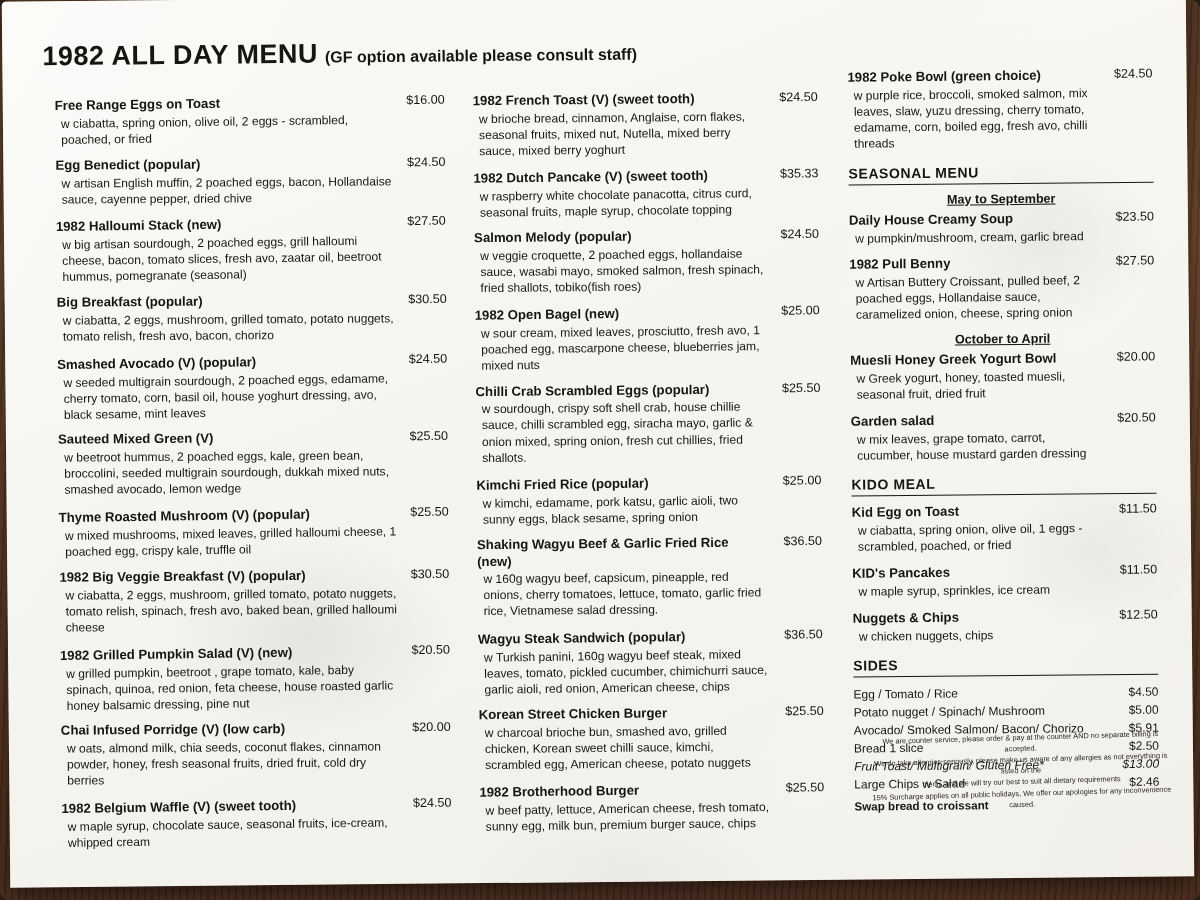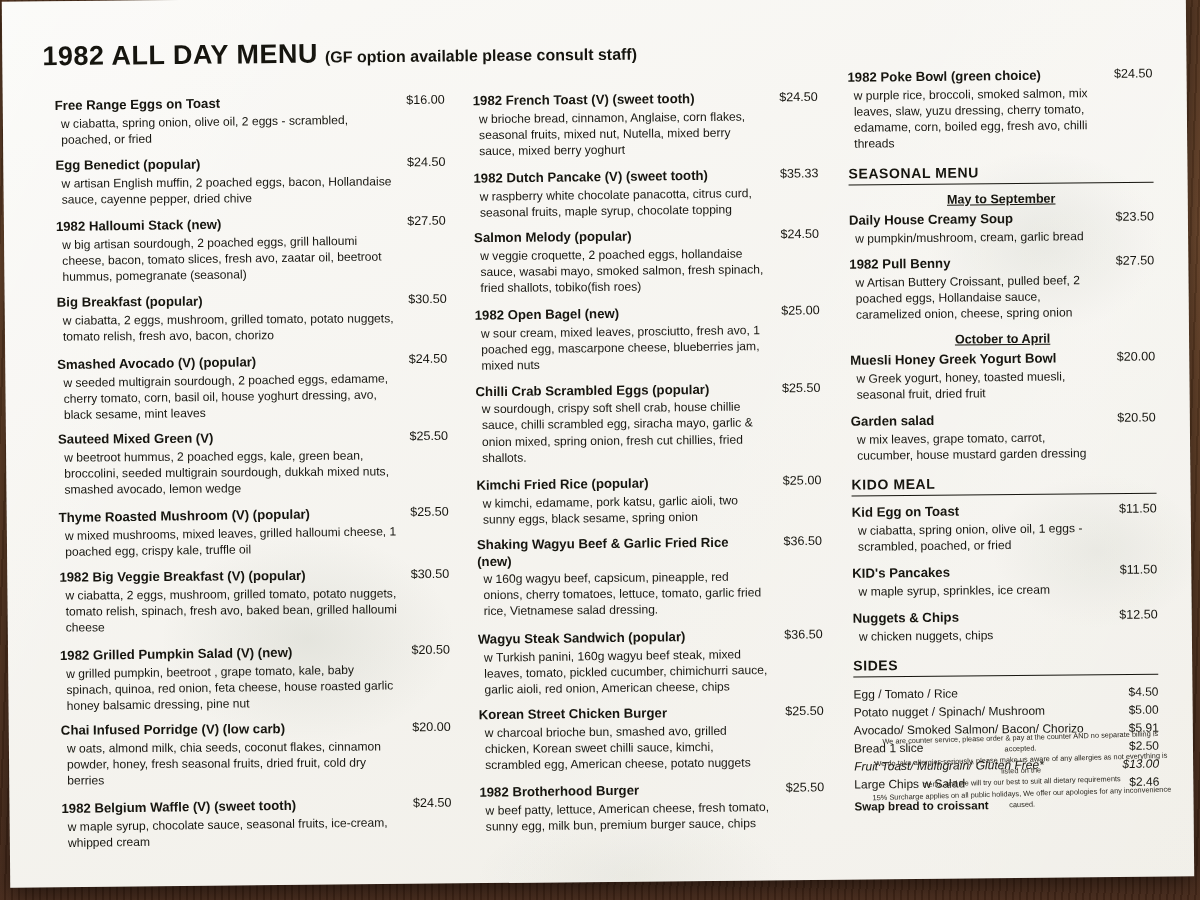--- a/index.html
+++ b/index.html
@@ -7,20 +7,21 @@
     padding: 0;
     background: #2b1d12;
   }
   #page {
     position: relative;
     width: 1200px;
     height: 900px;
     overflow: hidden;
     background: #5a3a22;
     font-family: "Liberation Sans", sans-serif;
+    border-radius: 10px;
   }
   
   #wood {
     position: absolute;
     inset: 0;
     background:
       linear-gradient(180deg, #53341f 0%, #6b452a 25%, #5c3a22 60%, #46291a 100%);
   }
   #wood::after {
     content: "";

